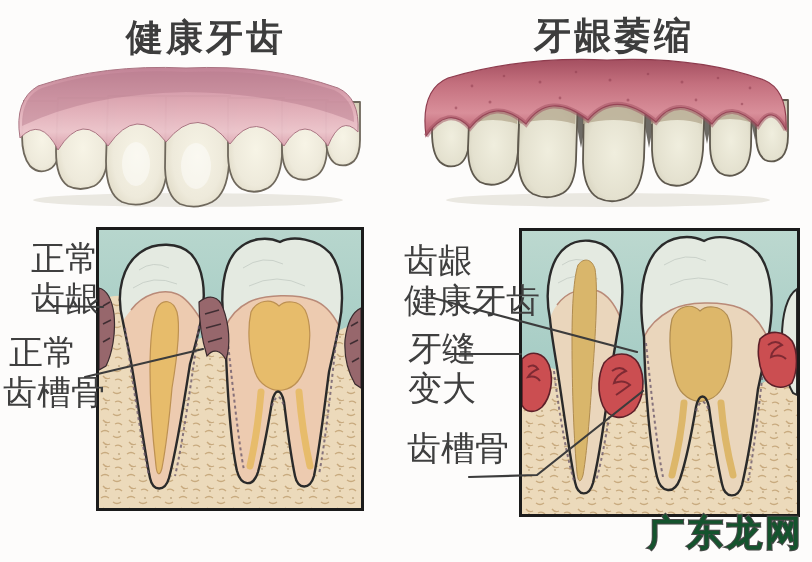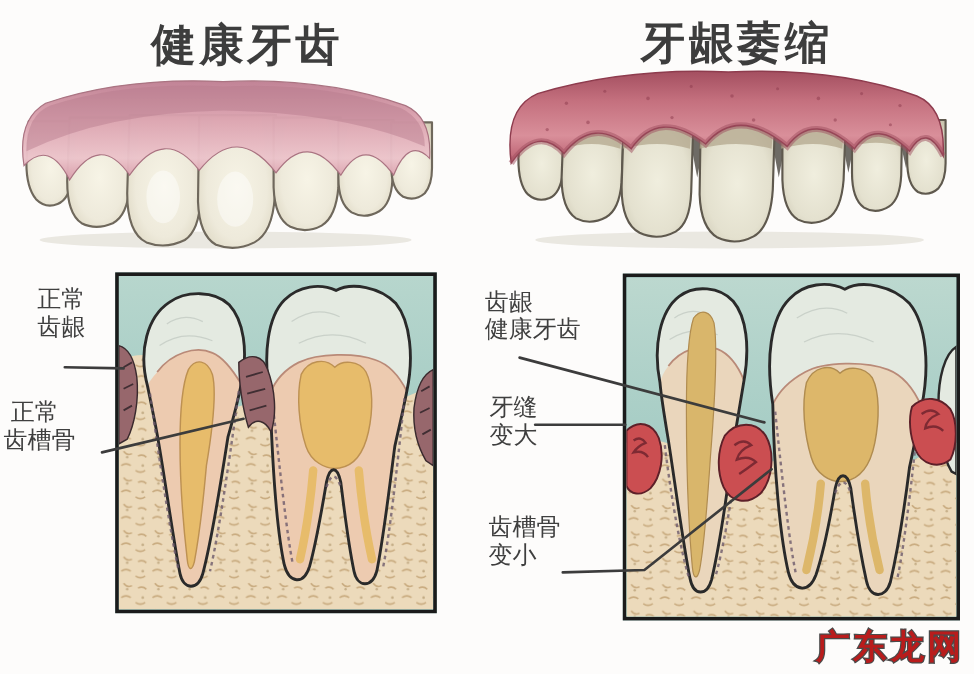--- a/index.html
+++ b/index.html
@@ -1,35 +1,35 @@
 <!DOCTYPE html>
 <html><head>
 <meta charset="utf-8">
 <style>
   html,body{margin:0;padding:0;}
   body{font-family:"Liberation Sans","DejaVu Sans",sans-serif;background:#ffffff;}
   #canvas{position:relative;width:812px;height:562px;background:#fdfcfb;overflow:hidden;}
   .title{position:absolute;font-size:37px;font-weight:bold;color:#3d3d3d;letter-spacing:3px;line-height:1.1;white-space:nowrap;}
   #title-healthy{left:126px;top:18px;}
   #title-recession{left:534px;top:16px;}
-  .anno{position:absolute;font-size:20px;color:#3f3f3f;line-height:1.17;white-space:nowrap;}
+  .anno{position:absolute;font-size:34px;color:#3f3f3f;line-height:1.17;white-space:nowrap;}
   .anno div{display:block;}
   #anno-normal-gum{left:31px;top:239px;}
   #anno-normal-bone{left:3px;top:333px;}
   #anno-gum-swell{left:404px;top:241px;}
   #anno-gap-big{left:408px;top:329px;}
   #anno-bone-small{left:407px;top:429px;}
   .xsec{position:absolute;border:3px solid #1b1b1b;background:#9ccac3;box-sizing:border-box;}
   #xsec-left{left:96px;top:227px;width:268px;height:284px;}
   #xsec-right{left:519px;top:228px;width:281px;height:289px;}
   .illus{position:absolute;}
   #illus-healthy{left:8px;top:56px;}
   #illus-recession{left:412px;top:50px;}
   #leader-lines{position:absolute;left:0;top:0;z-index:5;pointer-events:none;}
-  #watermark{position:absolute;right:8px;bottom:4px;font-size:28px;font-weight:bold;letter-spacing:3px;color:#b91c1c;-webkit-text-stroke:2px #4b4b4b;paint-order:stroke fill;text-shadow:0 0 1px #4b4b4b;}
+  #watermark{position:absolute;right:8px;bottom:4px;font-size:36px;font-weight:bold;letter-spacing:3px;color:#14532d;-webkit-text-stroke:2px #4b4b4b;paint-order:stroke fill;text-shadow:0 0 1px #4b4b4b;}
 </style>
 </head>
 <body>
 
 <div id="canvas">
 
   <div class="title" id="title-recession">牙龈萎缩</div>
   <div class="title" id="title-healthy">健康牙齿</div>
 
   <svg class="illus" id="illus-healthy" width="356" height="152" viewBox="0 0 356 152">
@@ -236,21 +236,20 @@
   <div class="anno" id="anno-gum-swell">
     <div>齿龈</div>
     <div>健康牙齿</div>
   </div>
   <div class="anno" id="anno-gap-big">
     <div>牙缝</div>
     <div>变大</div>
   </div>
   <div class="anno" id="anno-bone-small">
     <div>齿槽骨</div>
-    <div>变小</div>
   </div>
 
   <svg id="leader-lines" width="812" height="562" viewBox="0 0 812 562">
     <g stroke="#3c3c3c" stroke-width="2.2" stroke-linecap="round" fill="none">
       <line x1="54" y1="306" x2="103" y2="307"></line>
       <line x1="85" y1="377" x2="203" y2="349"></line>
       <line x1="433" y1="298" x2="637" y2="352"></line>
       <line x1="446" y1="354" x2="521" y2="354"></line>
       <polyline points="469,477 537,475 643,391"></polyline>
     </g>

